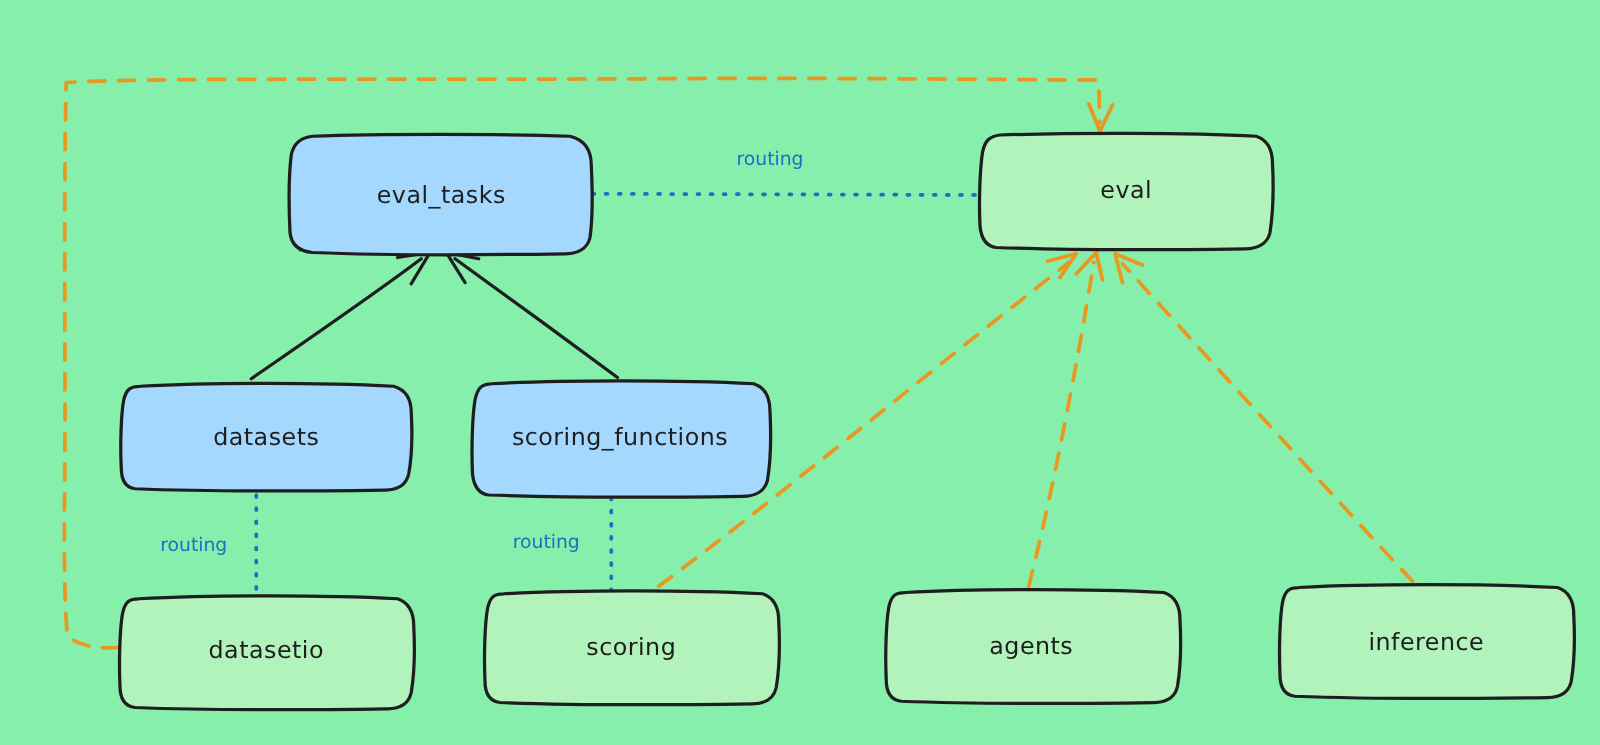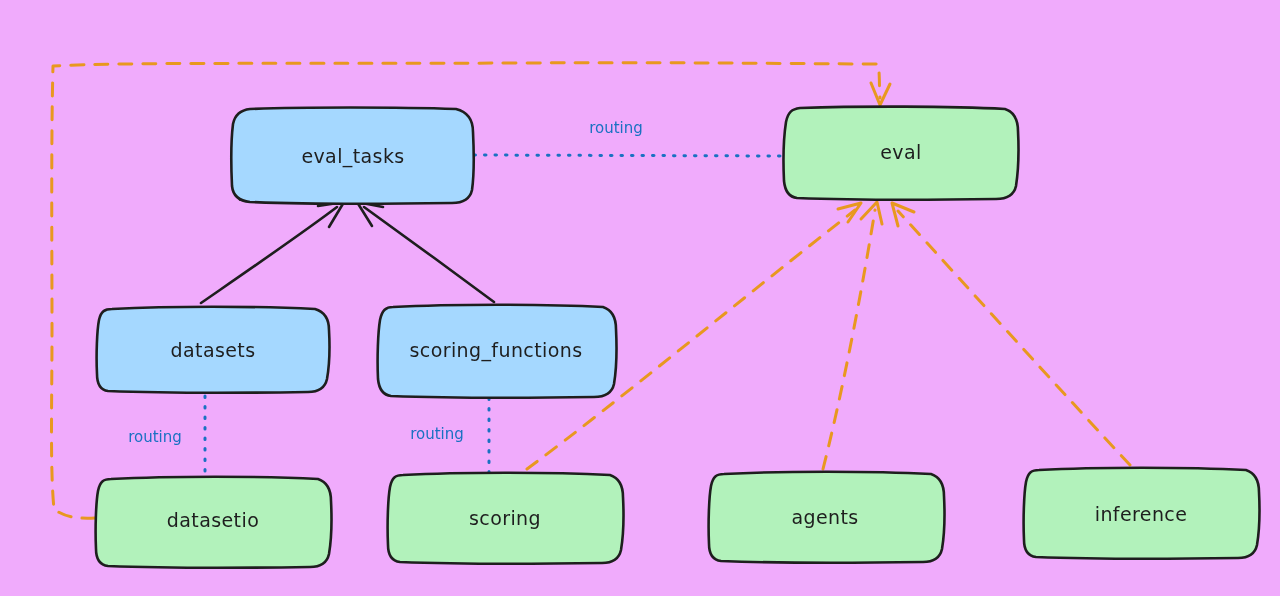--- a/index.html
+++ b/index.html
@@ -10,21 +10,21 @@
   body {
     width: 1280px;
     height: 596px;
     font-family: "DejaVu Sans", sans-serif;
     overflow: hidden;
   }
   #diagram-root {
     position: relative;
     width: 1280px;
     height: 596px;
-    background: #f0abfc;
+    background: #86efac;
   }
   svg.canvas {
     position: absolute;
     inset: 0;
     width: 1280px;
     height: 596px;
   }
   .node-rect {
     stroke: #1e1e1e;
     stroke-width: 2.6;

